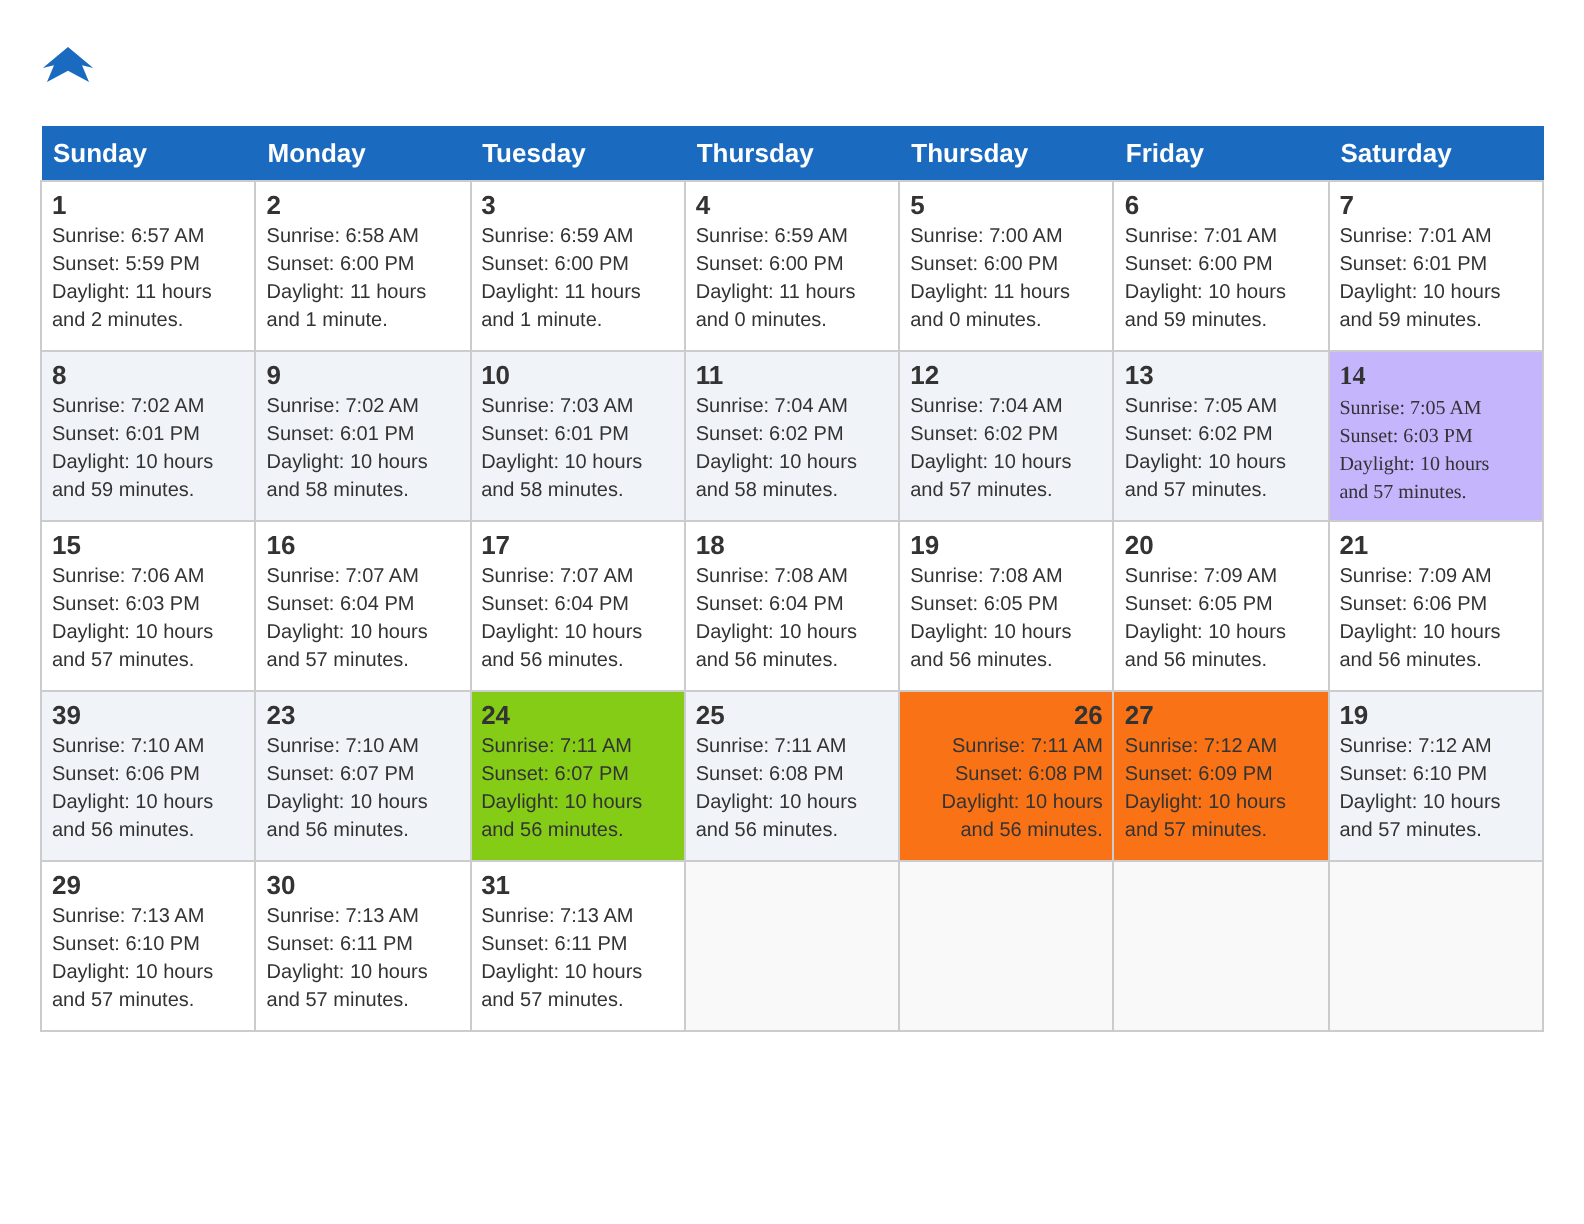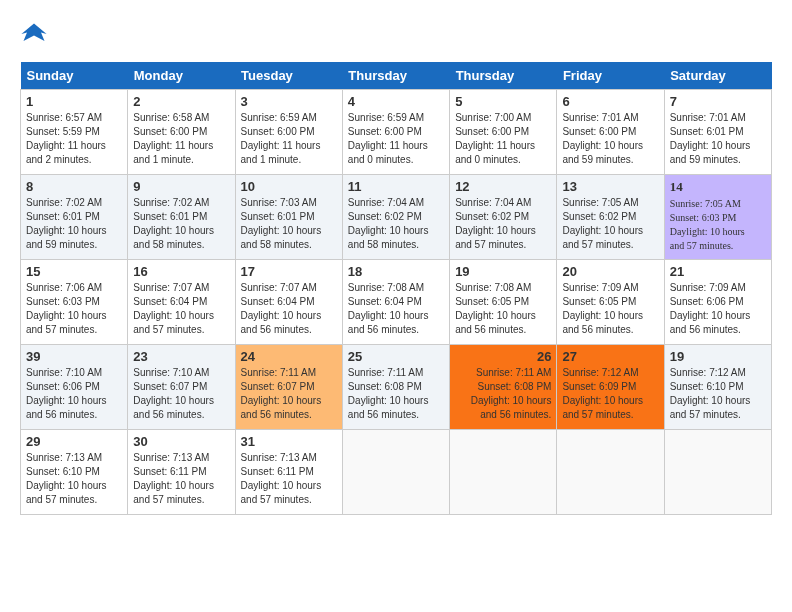--- a/index.html
+++ b/index.html
@@ -214,21 +214,21 @@
       </tr>
       <tr class="week-row" style="background: rgb(245, 245, 245);">
         <td style="background: rgb(240, 244, 248);">
           <div class="day-number">39</div>
           <div class="day-content">Sunrise: 7:10 AM<br>Sunset: 6:06 PM<br>Daylight: 10 hours<br>and 56 minutes.</div>
         </td>
         <td style="background: rgb(240, 244, 248);">
           <div class="day-number">23</div>
           <div class="day-content">Sunrise: 7:10 AM<br>Sunset: 6:07 PM<br>Daylight: 10 hours<br>and 56 minutes.</div>
         </td>
-        <td style="background: #fdba74;">
+        <td style="background: #84cc16;">
           <div class="day-number">24</div>
           <div class="day-content">Sunrise: 7:11 AM<br>Sunset: 6:07 PM<br>Daylight: 10 hours<br>and 56 minutes.</div>
         </td>
         <td style="background: rgb(240, 244, 248);">
           <div class="day-number">25</div>
           <div class="day-content">Sunrise: 7:11 AM<br>Sunset: 6:08 PM<br>Daylight: 10 hours<br>and 56 minutes.</div>
         </td>
         <td style="background: #f97316; text-align: right;">
           <div class="day-number">26</div>
           <div class="day-content">Sunrise: 7:11 AM<br>Sunset: 6:08 PM<br>Daylight: 10 hours<br>and 56 minutes.</div>

